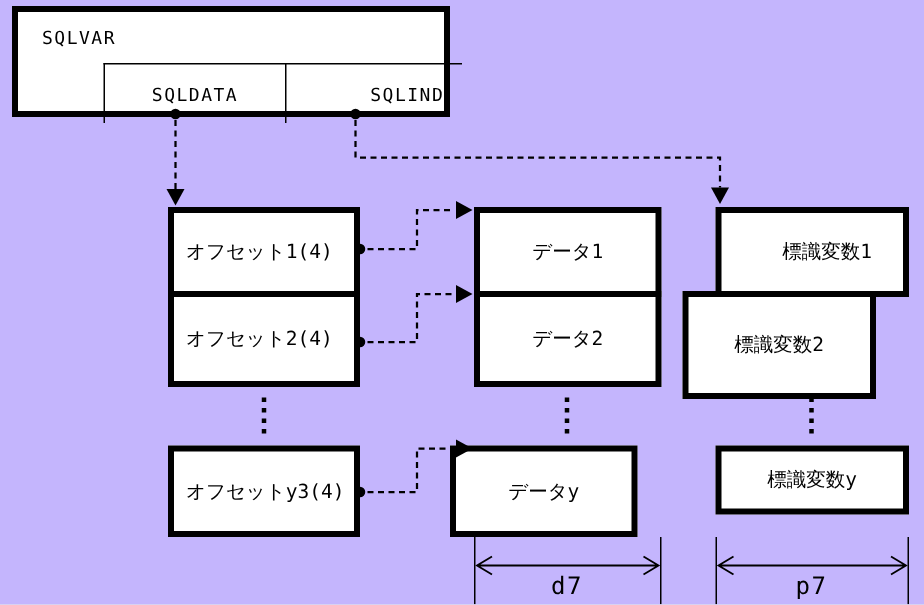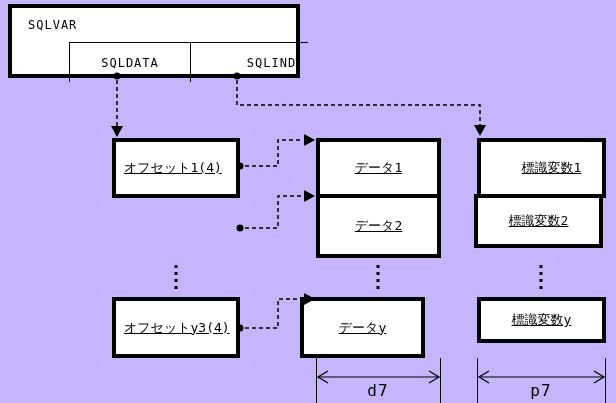--- a/index.html
+++ b/index.html
@@ -25,36 +25,36 @@
     border-top:1px solid #000; border-left:1px solid #000;
     display:flex; align-items:center; justify-content:center;
     font-size:12px; letter-spacing:1px;
   }
   .cell-sqldata { left:57px;  width:121px; }
   .cell-sqlind  { left:178px; width:118px;padding-left:44px; }
 
   
   .node {
     position:absolute; border:4px solid #000; background:#fff;
-    display:flex; align-items:center; font-size:13px; white-space:nowrap;text-decoration:underline;
+    display:flex; align-items:center; font-size:13px; white-space:nowrap;
   }
   .node.centered { justify-content:center; }
   .node.left-text { justify-content:flex-start; padding-left:8px; }
 
   
   .offset-1 { left:112px; top:138px; width:128px; height:60px; }
   .offset-2 { left:112px; top:194px; width:128px; height:64px; }
   .offset-3 { left:112px; top:297px; width:128px; height:61px; }
   
   .data-1 { left:316px; top:138px; width:125px; height:60px; }
   .data-2 { left:316px; top:194px; width:125px; height:64px; }
   .data-3 { left:300px; top:297px; width:125px; height:61px; }
   
   .ind-1 { left:477px; top:138px; width:129px; height:60px;padding-left:20px; }
-  .ind-2 { left:474px; top:194px; width:129px; height:54px; }
+  .ind-2 { left:455px; top:194px; width:129px; height:72px; }
   .ind-3 { left:477px; top:297px; width:129px; height:46px; }
 
   .connector-layer {
     position:absolute; left:0; top:0; width:616px; height:403px;
     pointer-events:none;
   }
 
   .dim-label {
     position:absolute; top:381px; width:40px; text-align:center;
     font-size:16px; letter-spacing:1px;
@@ -72,20 +72,23 @@
     <div class="sqlvar-cell cell-sqldata">
       <span>SQLDATA</span>
     </div>
     <div class="sqlvar-cell cell-sqlind">
       <span>SQLIND</span>
     </div>
   </div>
 
   <div class="node left-text offset-1">
     <span>オフセット1(4)</span>
+  </div>
+  <div class="node left-text offset-2">
+    <span>オフセット2(4)</span>
   </div>
   <div class="node left-text offset-3">
     <span>オフセットy3(4)</span>
   </div>
 
   <div class="node centered data-1">
     <span>データ1</span>
   </div>
   <div class="node centered data-2">
     <span>データ2</span>

